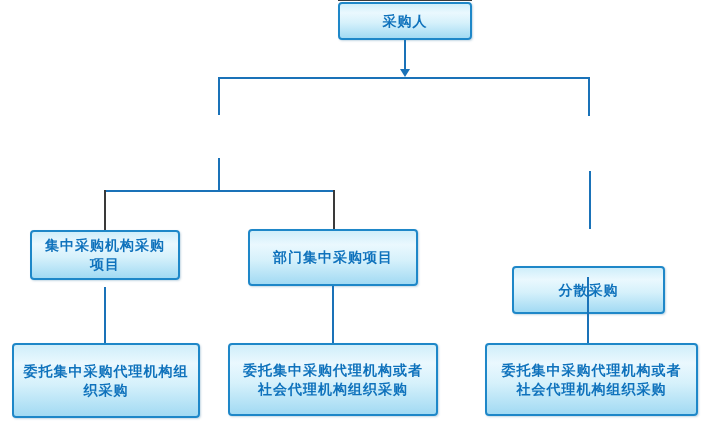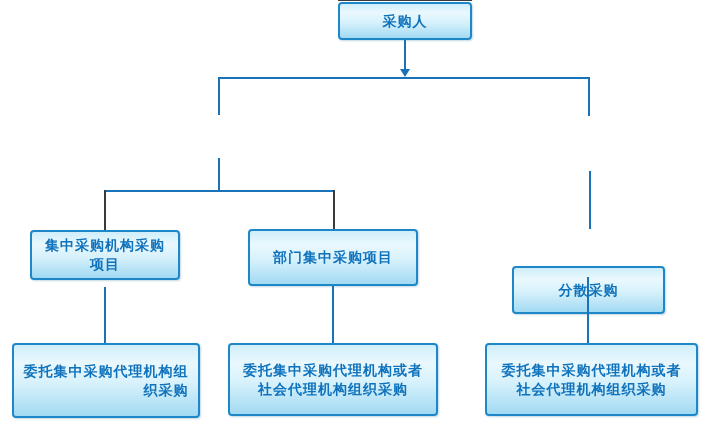--- a/index.html
+++ b/index.html
@@ -78,21 +78,21 @@
 项目</div>
 
   <div class="node" style="left:248px; top:229px; width:170px; height:57px;">部门集中采购项目</div>
 
   <div class="node" style="left:512px; top:229px; width:153px; height:48px;margin-top:37px;">分散采购</div>
 
   <div class="line" style="left:104px; top:287px; width:2px; height:56px;"></div>
   <div class="line" style="left:332px; top:286px; width:2px; height:57px;"></div>
   <div class="line" style="left:587px; top:277px; width:2px; height:66px;"></div>
 
-  <div class="node" style="left:12px; top:343px; width:188px; height:75px;text-align:right;">委托集中采购代理机构组
+  <div class="node" style="left:12px; top:343px; width:188px; height:75px;">委托集中采购代理机构组
 织采购</div>
 
   <div class="node" style="left:228px; top:343px; width:210px; height:73px;">委托集中采购代理机构或者
 社会代理机构组织采购</div>
 
   <div class="node" style="left:485px; top:343px; width:213px; height:73px;">委托集中采购代理机构或者
 社会代理机构组织采购</div>
 
 </div>
 

